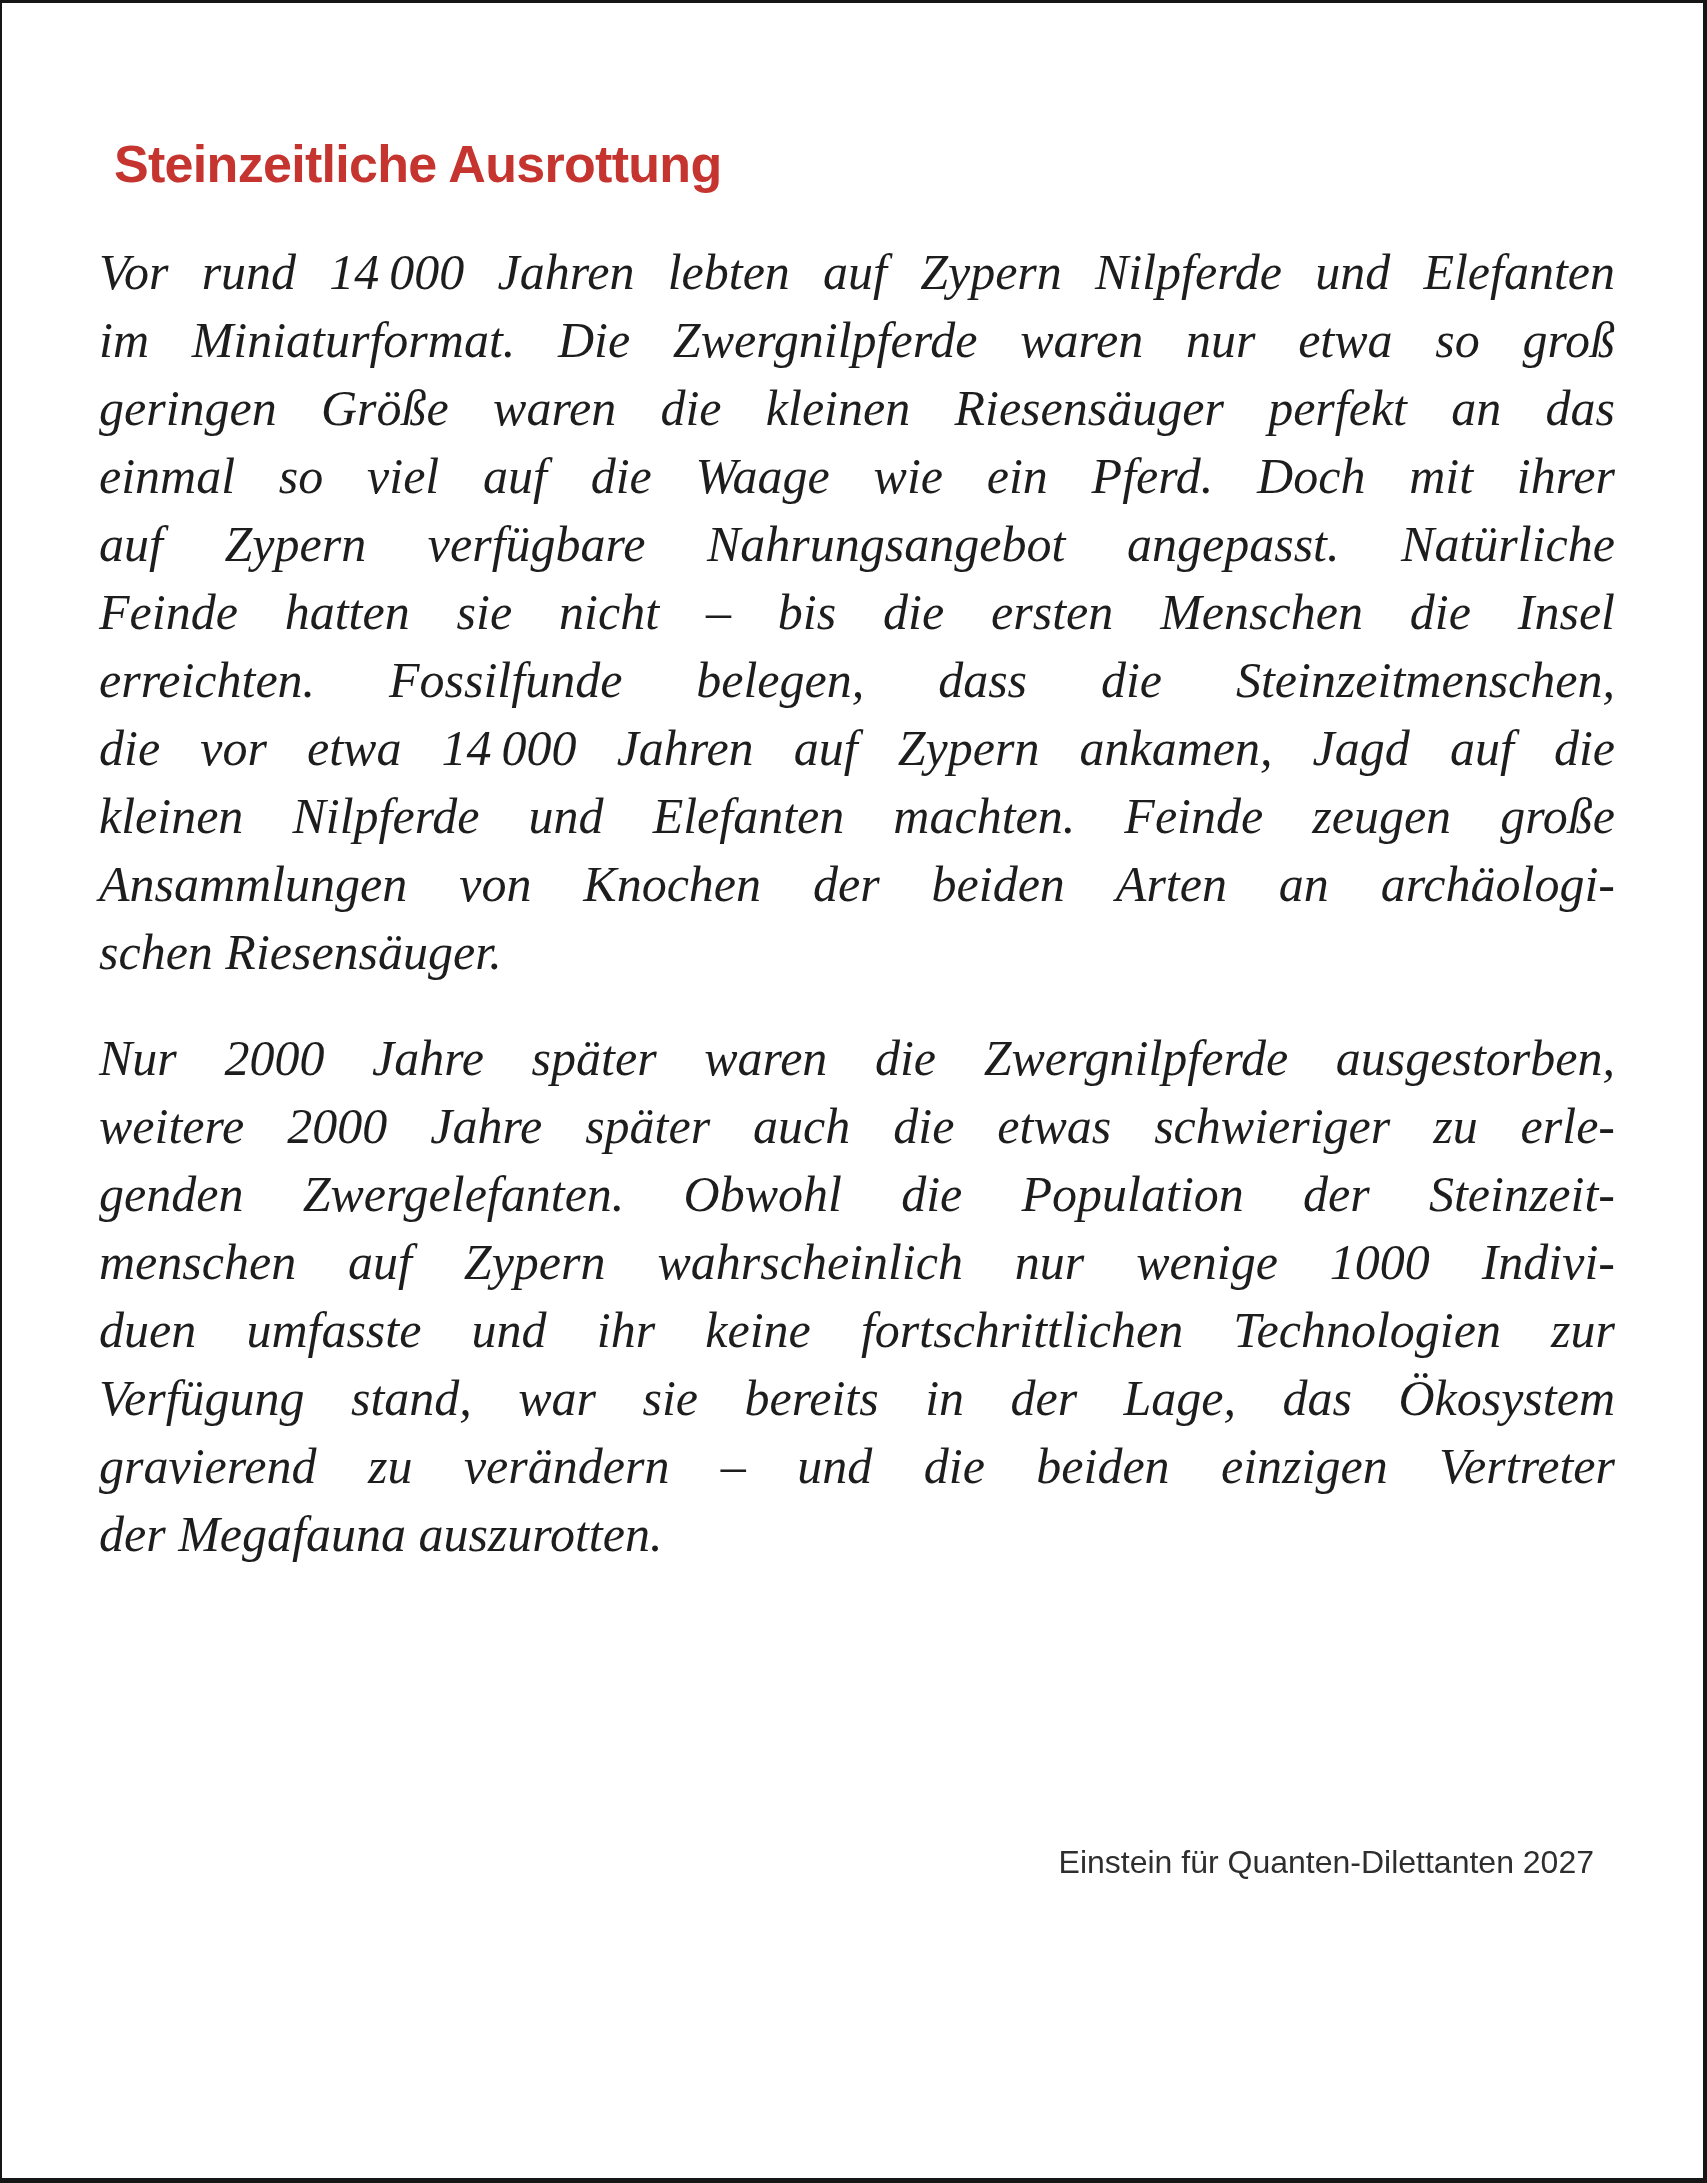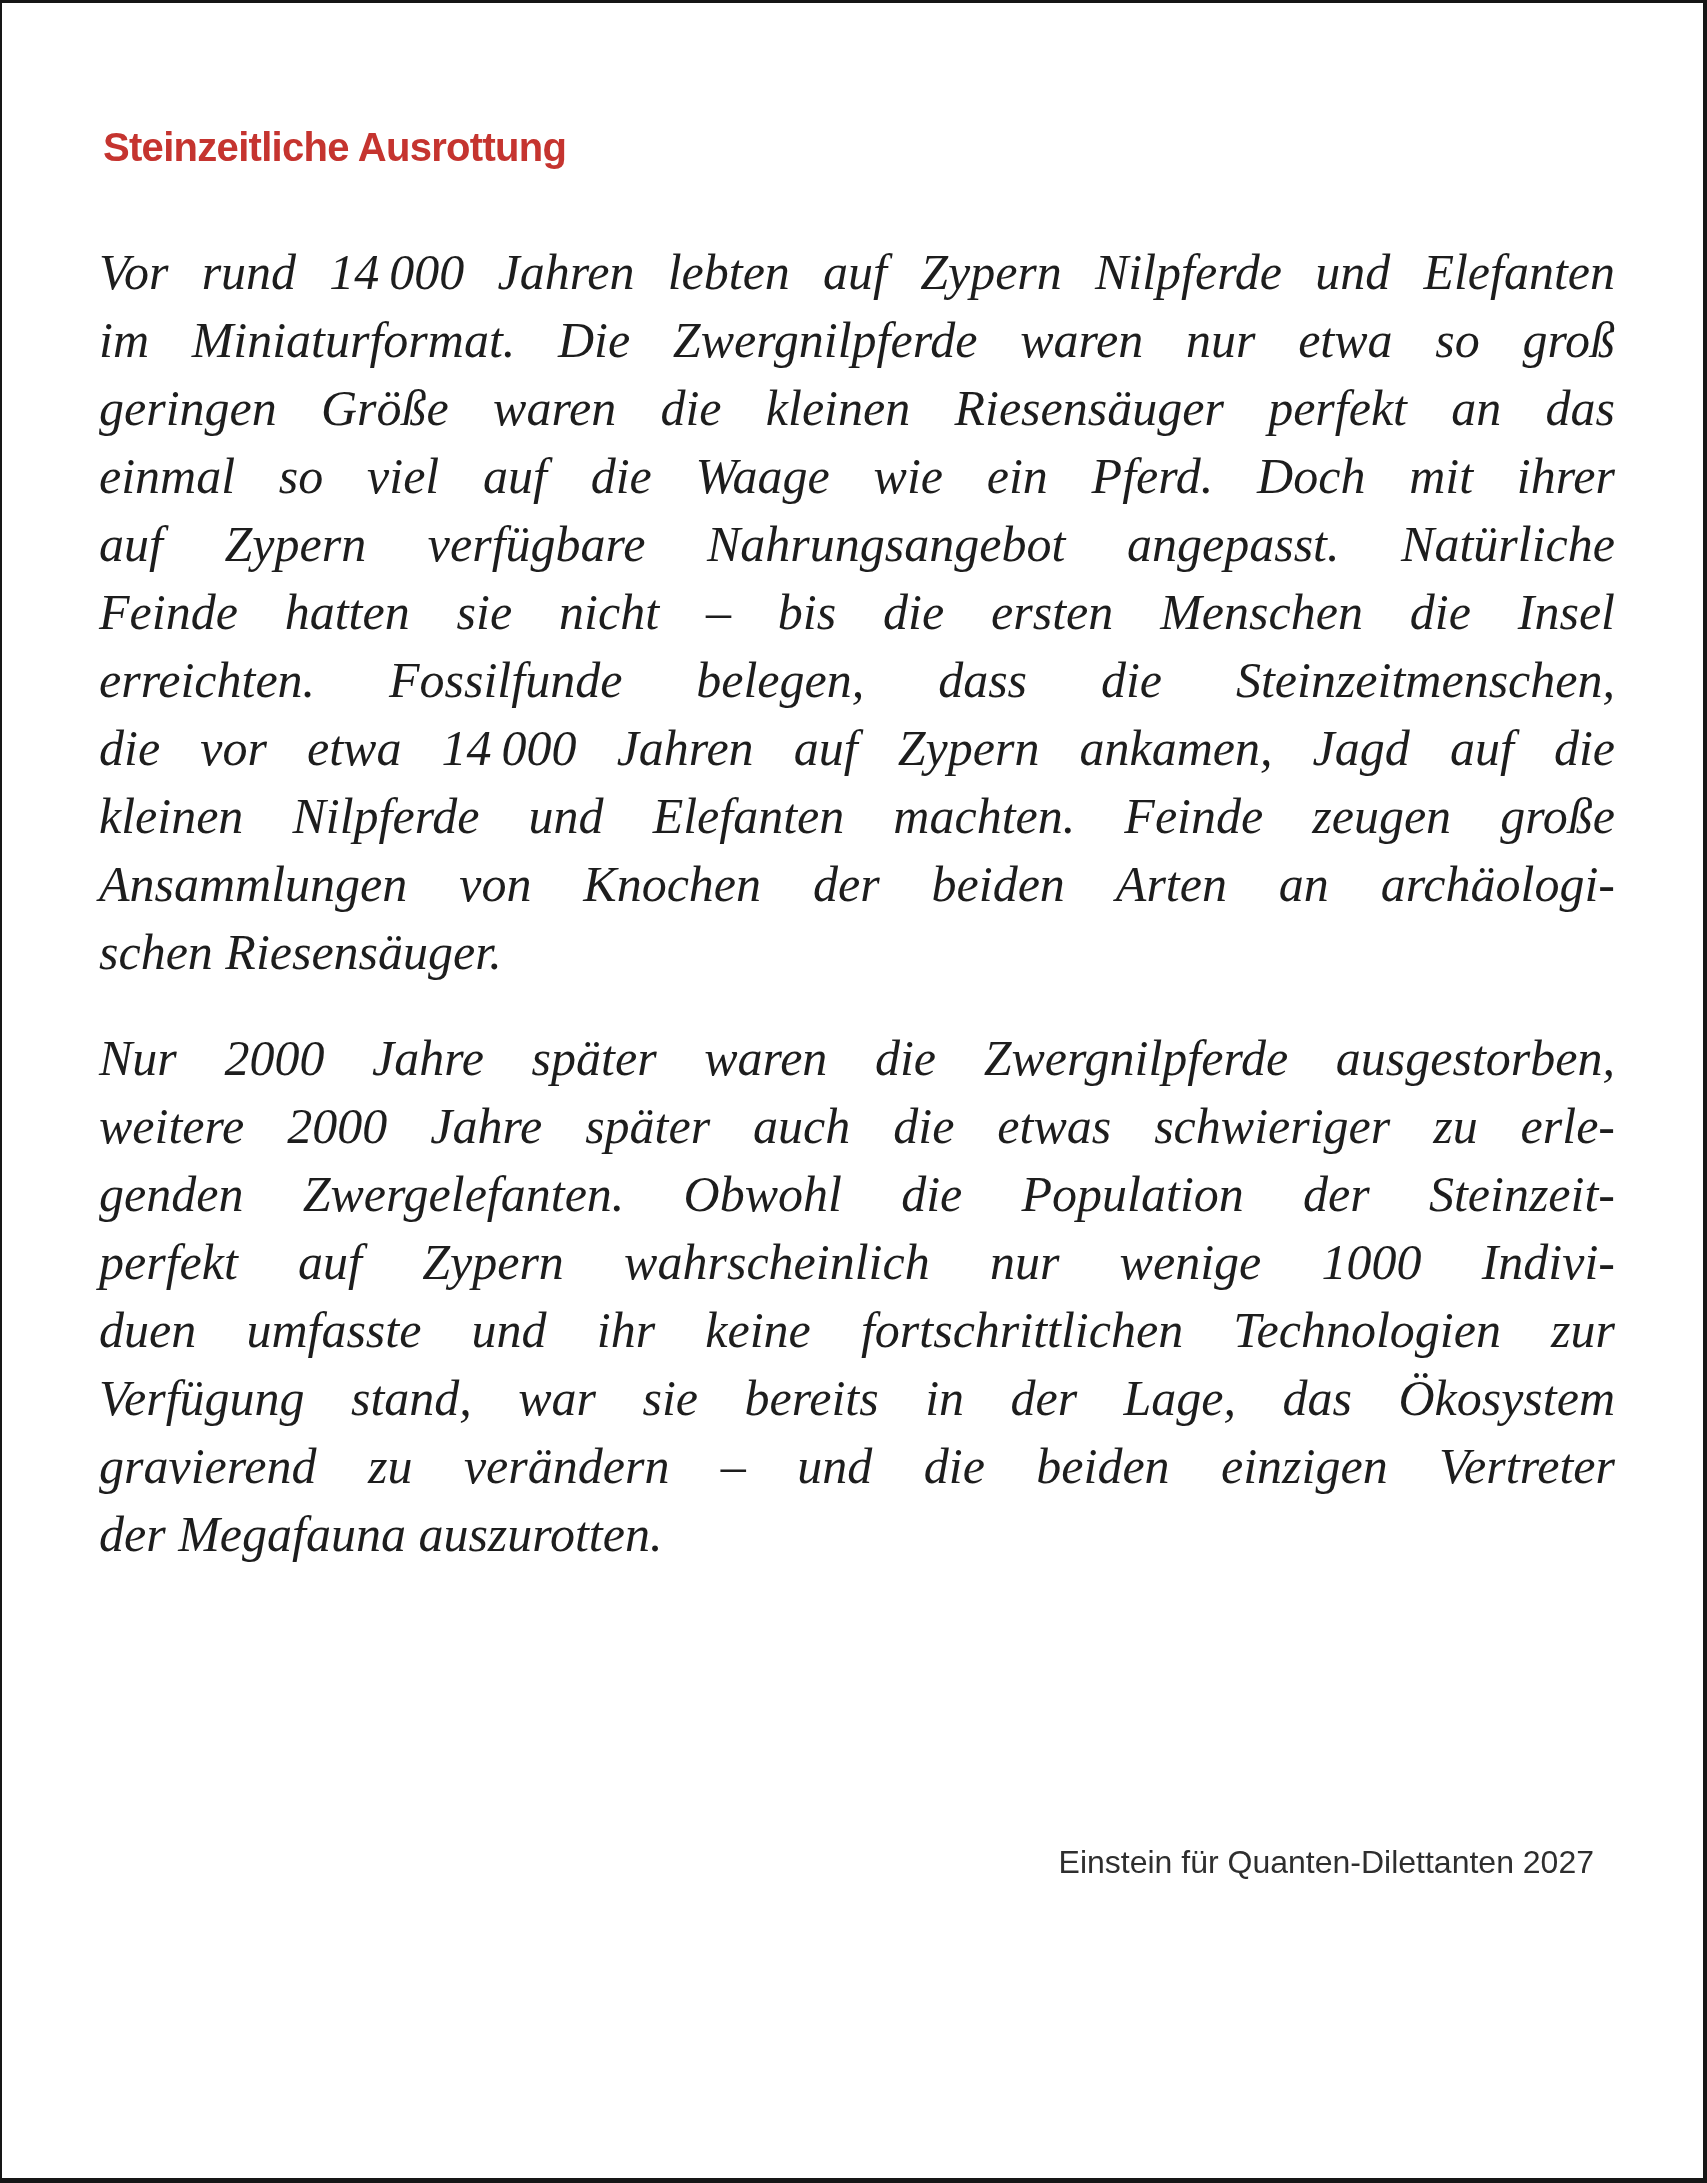--- a/index.html
+++ b/index.html
@@ -16,24 +16,24 @@
     border-style: solid;
     border-color: #161616;
     border-width: 3.6px 4.3px 5.7px 2.1px;
     overflow: hidden;
     font-family: "Liberation Serif", serif;
   }
   .page-title {
     position: absolute;
     left: 100px;
     top: 120px;
-    margin: 1px;
+    margin: 12px;
     font-family: "Liberation Sans", sans-serif;
     font-weight: bold;
-    font-size: 40px;
+    font-size: 52px;
     line-height: 1.15;
     letter-spacing: -0.7px;
     color: var(--accent, #c5342f);
     white-space: nowrap;
   }
   .article {
     position: absolute;
     left: 97px;
     top: 235px;
     width: 1516px;
@@ -87,21 +87,21 @@
         <div class="text-line">erreichten. Fossilfunde belegen, dass die Steinzeitmenschen,</div>
         <div class="text-line">die vor etwa 14 000 Jahren auf Zypern ankamen, Jagd auf die</div>
         <div class="text-line">kleinen Nilpferde und Elefanten machten. Feinde zeugen große</div>
         <div class="text-line">Ansammlungen von Knochen der beiden Arten an archäologi-</div>
         <div class="text-line last-line">schen Riesensäuger.</div>
       </div>
       <div class="paragraph">
         <div class="text-line">Nur 2000 Jahre später waren die Zwergnilpferde ausgestorben,</div>
         <div class="text-line">weitere 2000 Jahre später auch die etwas schwieriger zu erle-</div>
         <div class="text-line">genden Zwergelefanten. Obwohl die Population der Steinzeit-</div>
-        <div class="text-line">perfekt auf Zypern wahrscheinlich nur wenige 1000 Indivi-</div>
+        <div class="text-line">menschen auf Zypern wahrscheinlich nur wenige 1000 Indivi-</div>
         <div class="text-line">duen umfasste und ihr keine fortschrittlichen Technologien zur</div>
         <div class="text-line">Verfügung stand, war sie bereits in der Lage, das Ökosystem</div>
         <div class="text-line">gravierend zu verändern – und die beiden einzigen Vertreter</div>
         <div class="text-line last-line">der Megafauna auszurotten.</div>
       </div>
     </div>
 
   <p class="footer-caption">Einstein für Quanten-Dilettanten 2027</p>
 </div>
 

